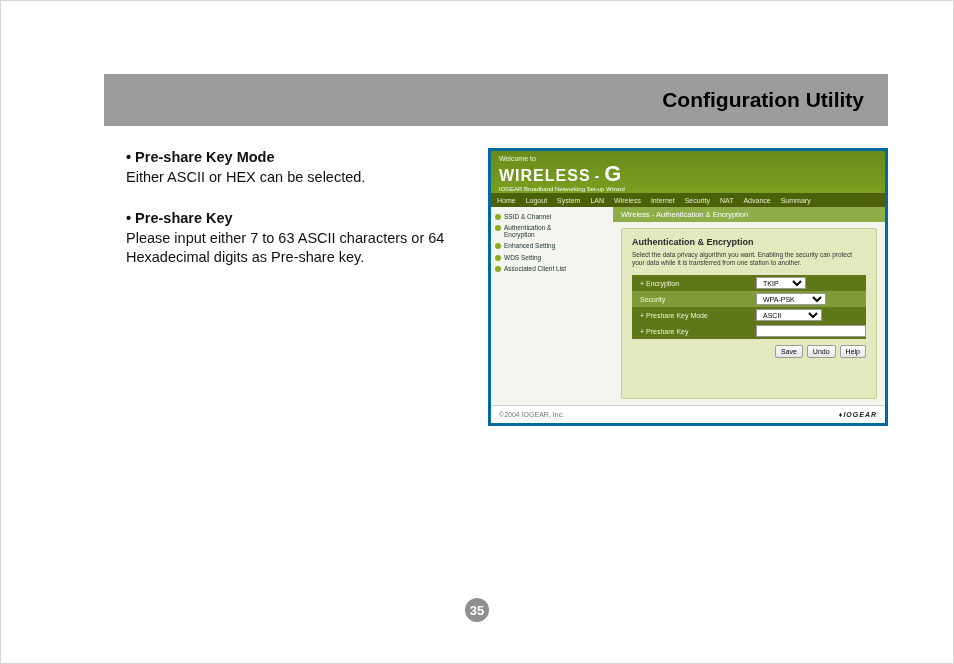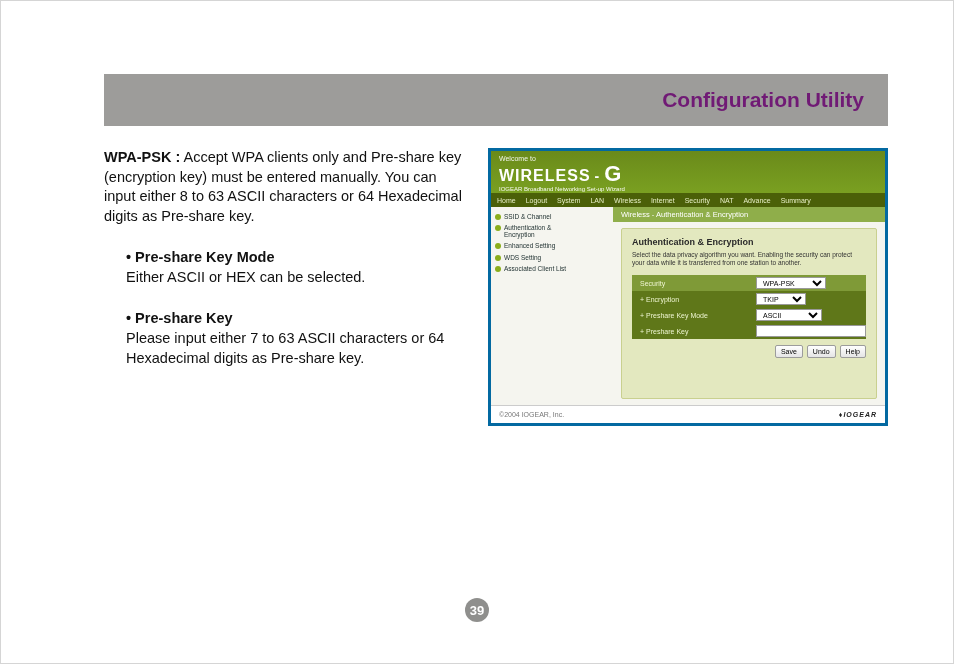--- a/index.html
+++ b/index.html
@@ -23,21 +23,21 @@
     right: 66px;
     bottom: 48px;
   }
   .header-bar {
     height: 52px;
     background: #9d9c9a;
     display: flex;
     align-items: center;
     justify-content: flex-end;
     padding-right: 24px;
-    color: #701a75;
+    color: #000000;
     font-size: 21px;
     font-weight: bold;
   }
   .two-col {
     display: flex;
     margin-top: 22px;
     gap: 18px;
   }
   .left-col {
     width: 400px;
@@ -198,23 +198,20 @@
 
 <div class="page-border"></div>
 
 <div class="content-wrap">
   <div class="header-bar">
     <span>Configuration Utility</span>
   </div>
 
   <div class="two-col">
     <div class="left-col">
-      <div class="para">
-        <b>WPA-PSK :</b><span> Accept WPA clients only and Pre-share key (encryption key) must be entered manually. You can input either 8 to 63 ASCII characters or 64 Hexadecimal digits as Pre-share key.</span>
-      </div>
       <div class="sub">
         <div class="h">• Pre-share Key Mode</div>
         <div>Either ASCII or HEX can be selected.</div>
       </div>
       <div class="sub">
         <div class="h">• Pre-share Key</div>
         <div>Please input either 7 to 63 ASCII characters or 64 Hexadecimal digits as Pre-share key.</div>
       </div>
     </div>
 
@@ -262,27 +259,27 @@
               <span class="dot"></span>
               <span>Associated Client List</span>
             </div>
         </div>
         <div class="r-main">
           <div class="r-crumb">Wireless - Authentication &amp; Encryption</div>
           <div class="r-panel">
             <div class="ptitle">Authentication &amp; Encryption</div>
             <div class="pdesc">Select the data privacy algorithm you want. Enabling the security can protect your data while it is transferred from one station to another.</div>
             <div class="r-table">
+              <div class="r-row sub">
+                <div class="lab">+ Encryption</div>
+                <div class="ctl"><select style="width:50px"><option>TKIP</option></select></div>
+              </div>
               <div class="r-row hd">
                 <div class="lab">Security</div>
                 <div class="ctl"><select><option>WPA-PSK</option></select></div>
-              </div>
-              <div class="r-row sub">
-                <div class="lab">+ Encryption</div>
-                <div class="ctl"><select style="width:50px"><option>TKIP</option></select></div>
               </div>
               <div class="r-row sub">
                 <div class="lab">+ Preshare Key Mode</div>
                 <div class="ctl"><select style="width:66px"><option>ASCII</option></select></div>
               </div>
               <div class="r-row sub">
                 <div class="lab">+ Preshare Key</div>
                 <div class="ctl"><input type="text" value="" style=""></div>
               </div>
             </div>
@@ -296,14 +293,14 @@
       </div>
       <div class="r-footer">
         <span>©2004 IOGEAR, Inc.</span>
         <span class="brand">♦<span>IOGEAR</span></span>
       </div>
     </div>
   </div>
 </div>
 
 <div class="page-num">
-  <span>39</span>
+  <span>35</span>
 </div>
 
 </body></html>

